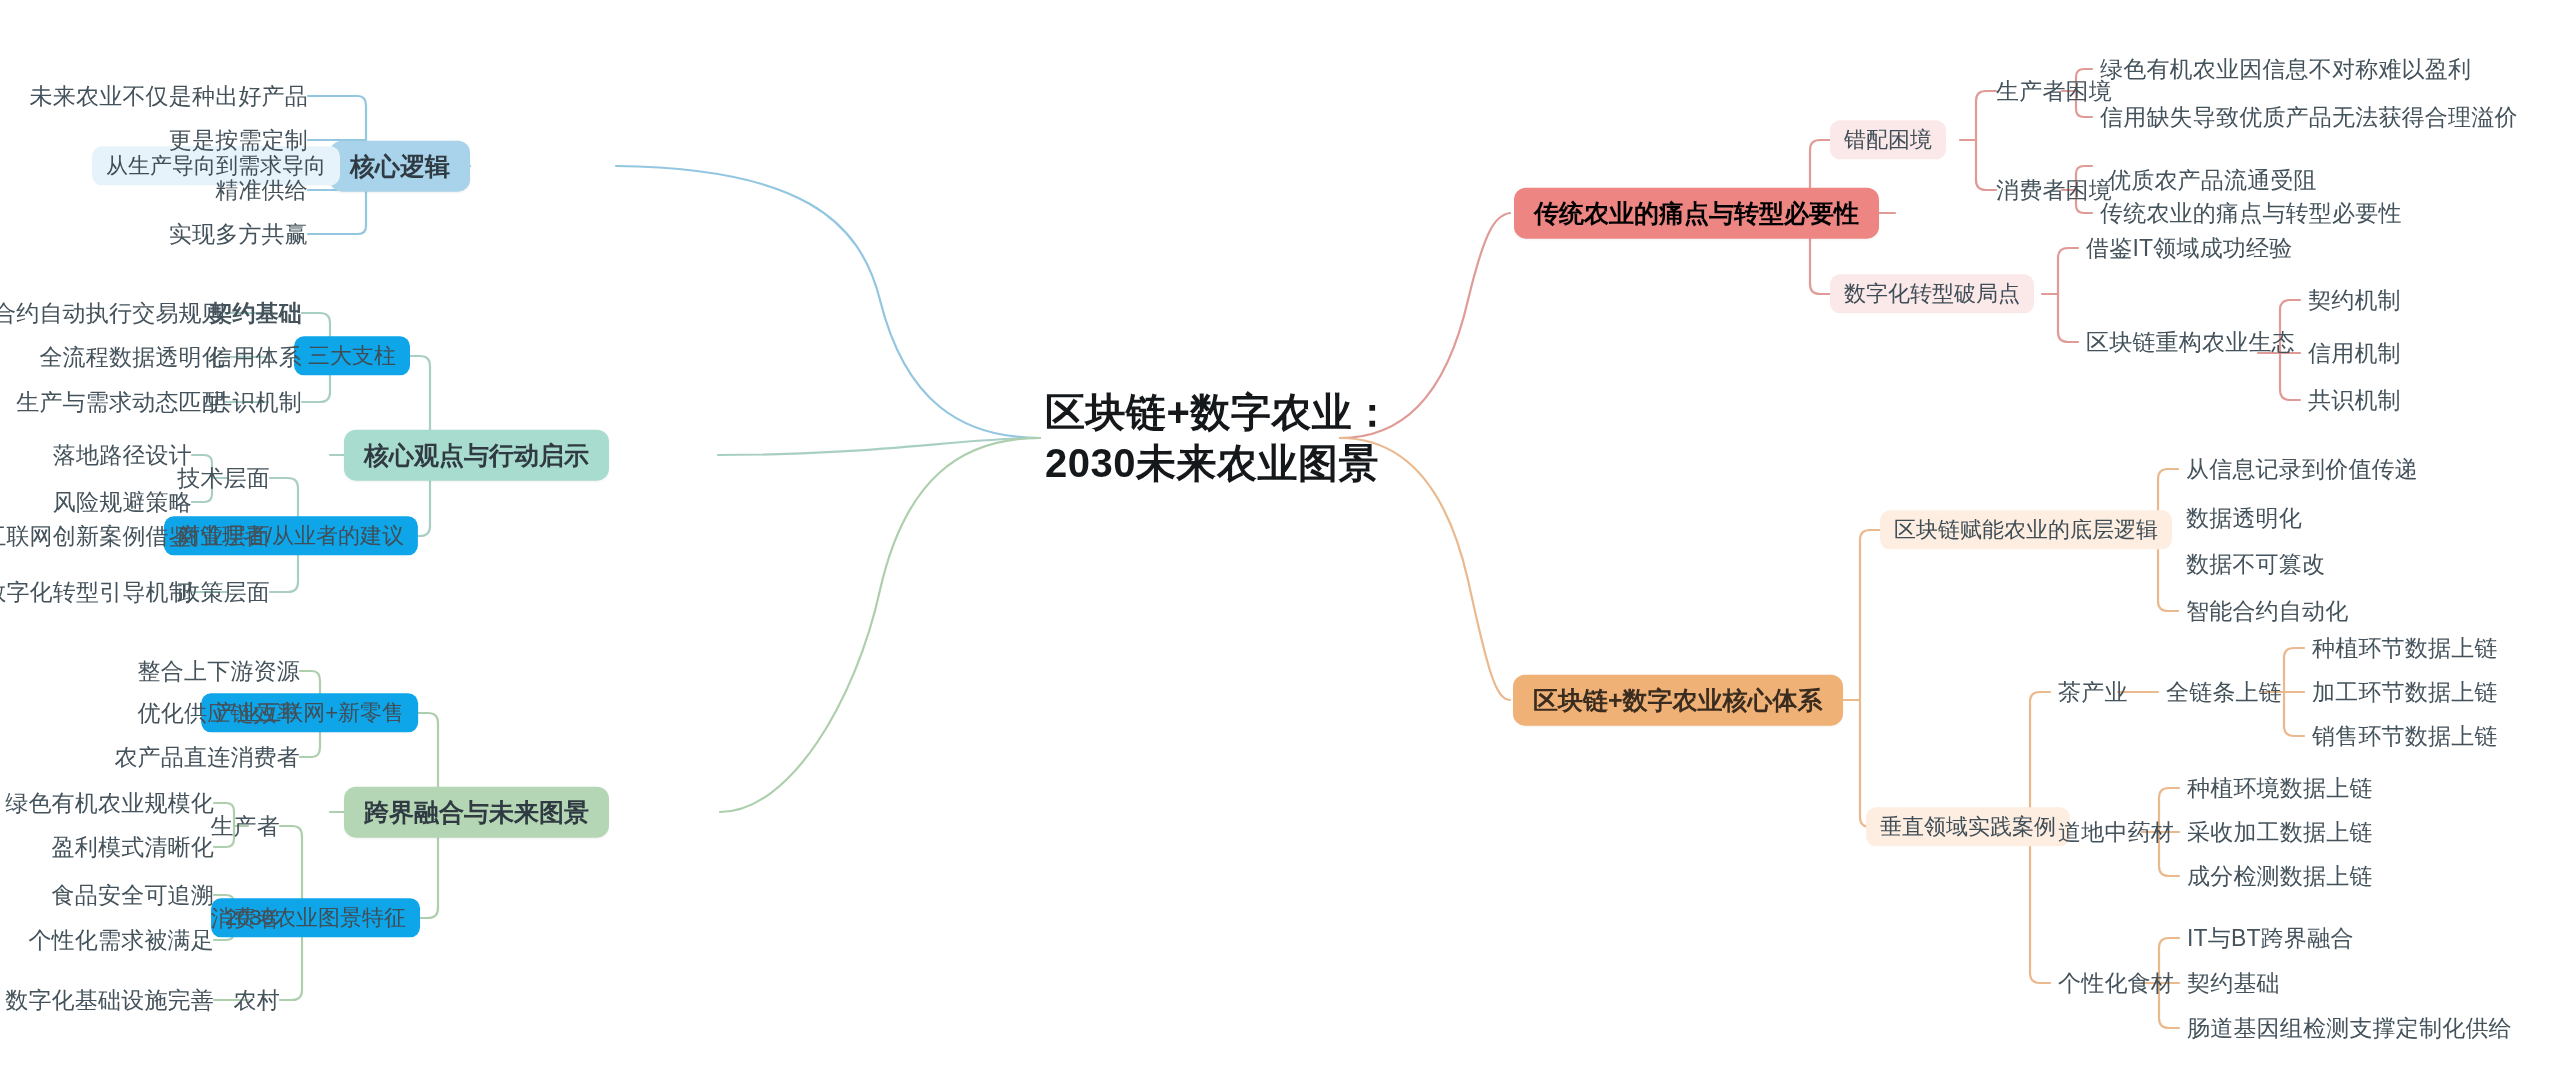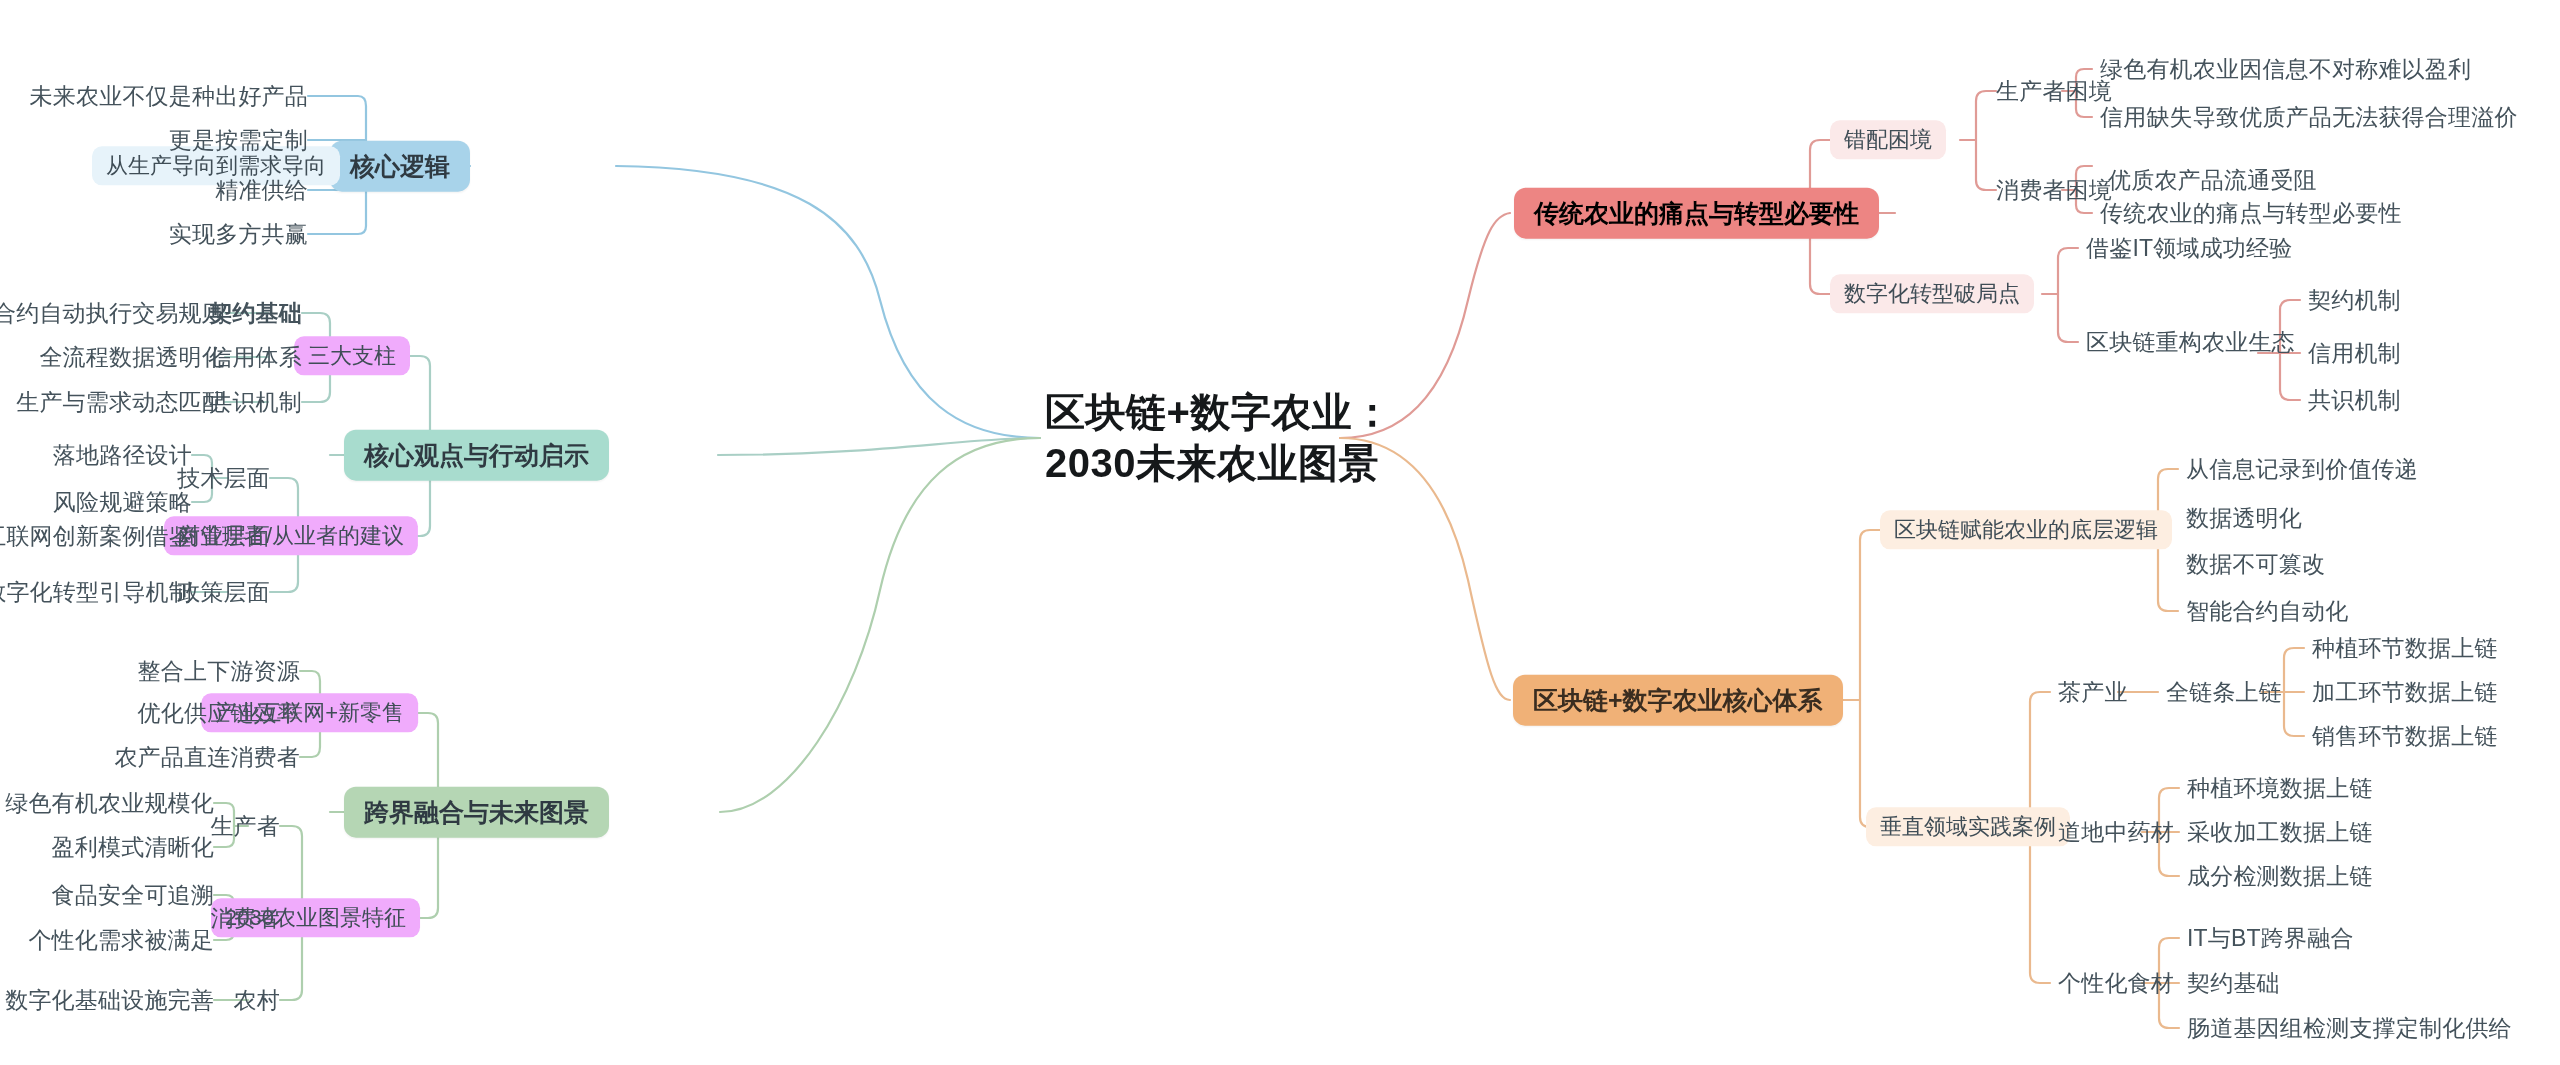--- a/index.html
+++ b/index.html
@@ -32,21 +32,21 @@
   .leaf.r{ text-align:right; }
 
   
   .chip{
     font-size:22px;
     padding:7px 14px;
     border-radius:10px;
     color:#3f4d56;
   }
   .chip.blue{background:#e7f3fa;}
-  .chip.teal{background:#f0abfc;}
+  .chip.teal{background:#0ea5e9;}
   .chip.red{background:#fbe9e9;}
   .chip.orange{background:#fdeee1;}
 
   
   .branch{
     font-size:25px;
     font-weight:bold;
     padding:11px 20px;
     border-radius:12px;
     color:#2f3a42;

